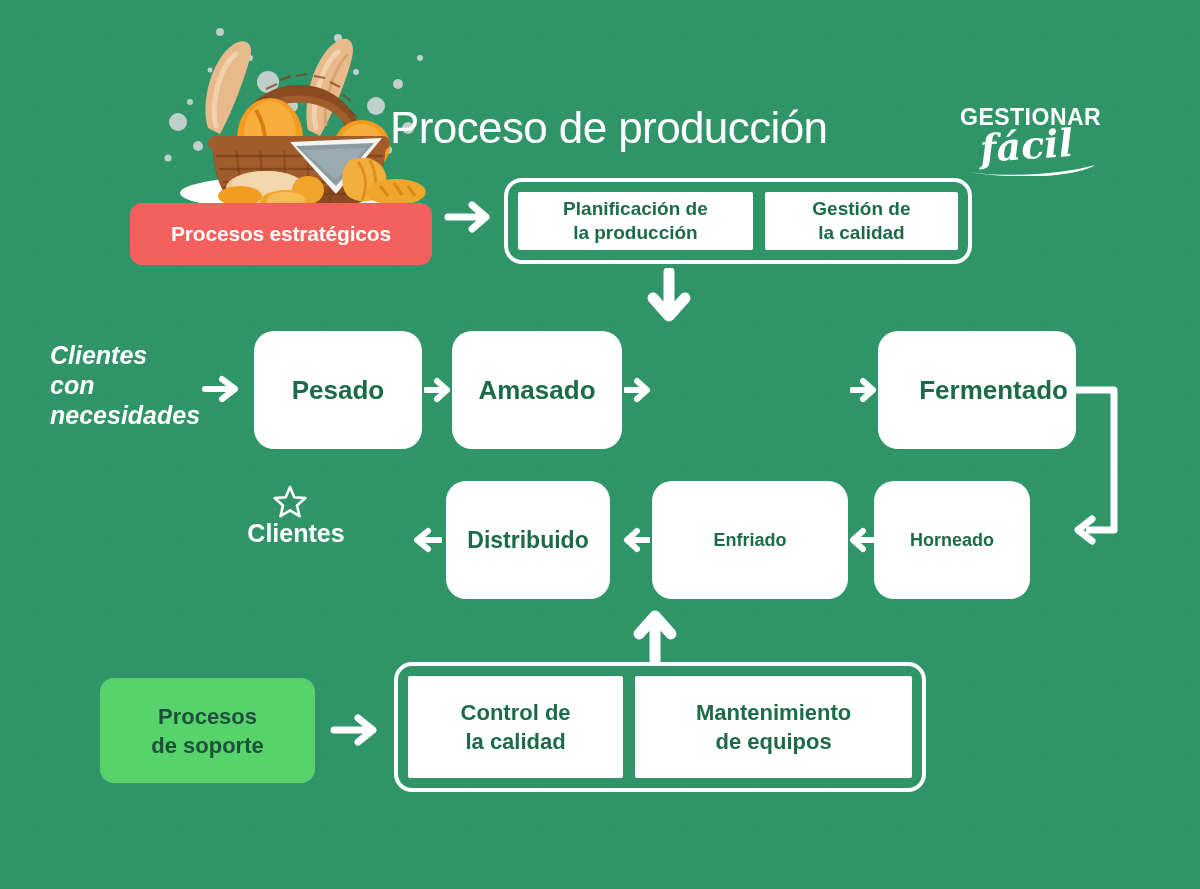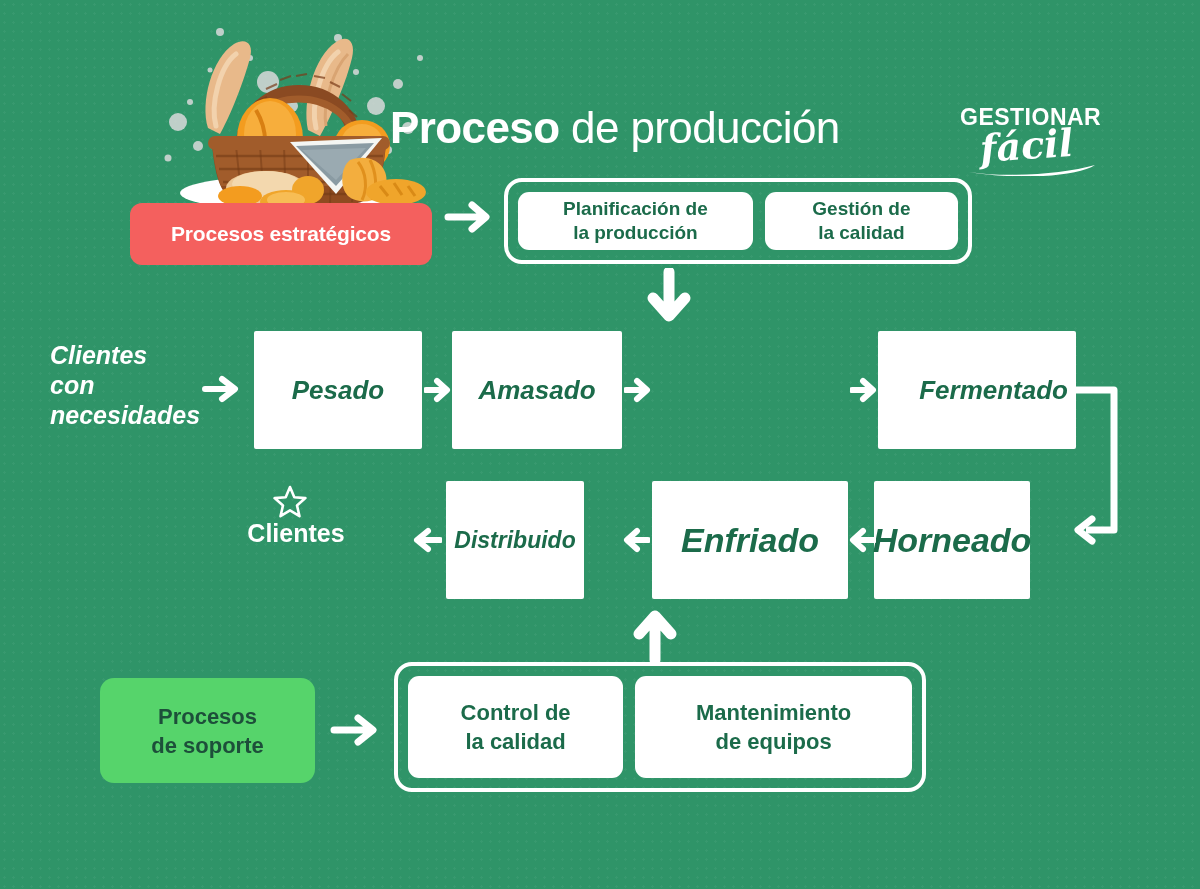--- a/index.html
+++ b/index.html
@@ -36,21 +36,21 @@
     position: absolute;
     left: 390px;
     top: 100px;
     font-size: 44px;
     line-height: 56px;
     color: #ffffff;
     white-space: nowrap;
     letter-spacing: -0.6px;
     z-index: 6;
   }
-  #title .bold { font-weight: bold; }
+  #title .bold { font-weight: normal; }
   #title .ital { font-weight: normal; margin-top: 42px; }
 
   
   #logo {
     position: absolute;
     left: 955px;
     top: 104px;
     width: 170px;
     height: 80px;
     z-index: 6;
@@ -124,21 +124,21 @@
     padding: 10px;
     box-sizing: border-box;
     z-index: 6;
   }
   #group-strategic { left: 504px; top: 178px; width: 468px; height: 86px; }
   #group-support  { left: 394px; top: 662px; width: 532px; height: 130px; }
 
   .group-card {
     background: #ffffff;
     color: #1b6b4a;
-    border-radius: 11px;
+    border-radius: 2px;
     font-weight: bold;
     display: flex;
     align-items: center;
     justify-content: center;
     text-align: center;
     height: 100%;
     box-sizing: border-box;
     padding: 4px 10px;
   }
   #group-strategic .group-card { font-size: 19px; line-height: 24px; }
@@ -146,41 +146,40 @@
   #group-strategic .group-card:nth-of-type(2) { width: 194px; }
   #group-support .group-card { font-size: 22px; line-height: 29px; }
   #group-support .group-card:nth-of-type(1) { width: 216px; }
   #group-support .group-card:nth-of-type(2) { width: 278px; }
 
   
   .step {
     position: absolute;
     background: #ffffff;
     color: #1b6b4a;
-    border-radius: 2px;
+    border-radius: 20px;
     display: flex;
     align-items: center;
     justify-content: center;
     text-align: center;
     font-weight: bold;
     z-index: 6;
     box-sizing: border-box;
     padding: 4px 8px;
-    font-style: italic;
   }
   .row-top { top: 331px; height: 118px; font-size: 26px; }
-  .row-bot { top: 481px; height: 118px; font-size: 34px; }
+  .row-bot { top: 481px; height: 118px; font-size: 18px; }
 
   #step-pesado      { left: 254px;  width: 168px; }
   #step-amasado     { left: 452px;  width: 170px; }
   #step-moldeado    { left: 653px;  width: 196px; }
   #step-fermentado  { left: 878px;  width: 198px; justify-content: flex-end; }
   #step-horneado    { left: 874px;  width: 156px; }
   #step-enfriado    { left: 652px;  width: 196px; }
-  #step-distribuido { left: 446px;  width: 138px; font-size: 23px; }
+  #step-distribuido { left: 446px;  width: 164px; font-size: 23px; }
 
   
   .side-label {
     position: absolute;
     color: #ffffff;
     font-weight: bold;
     z-index: 6;
   }
   #label-clientes-necesidades {
     left: 50px; top: 340px;

